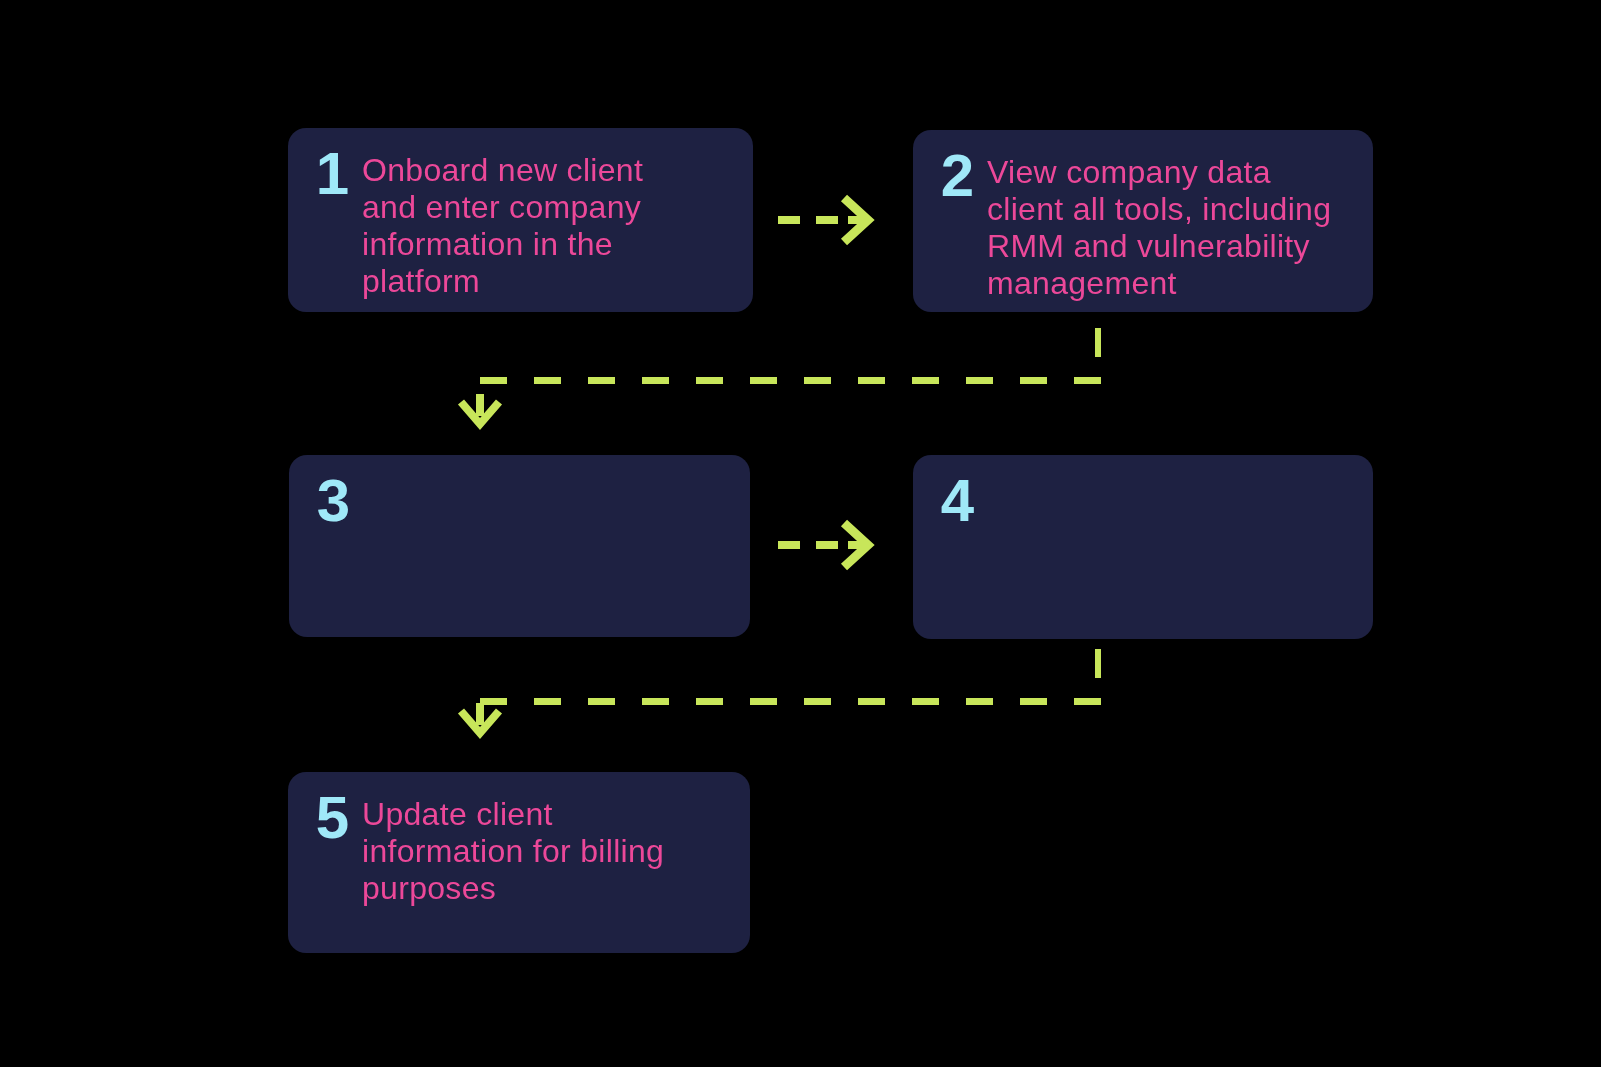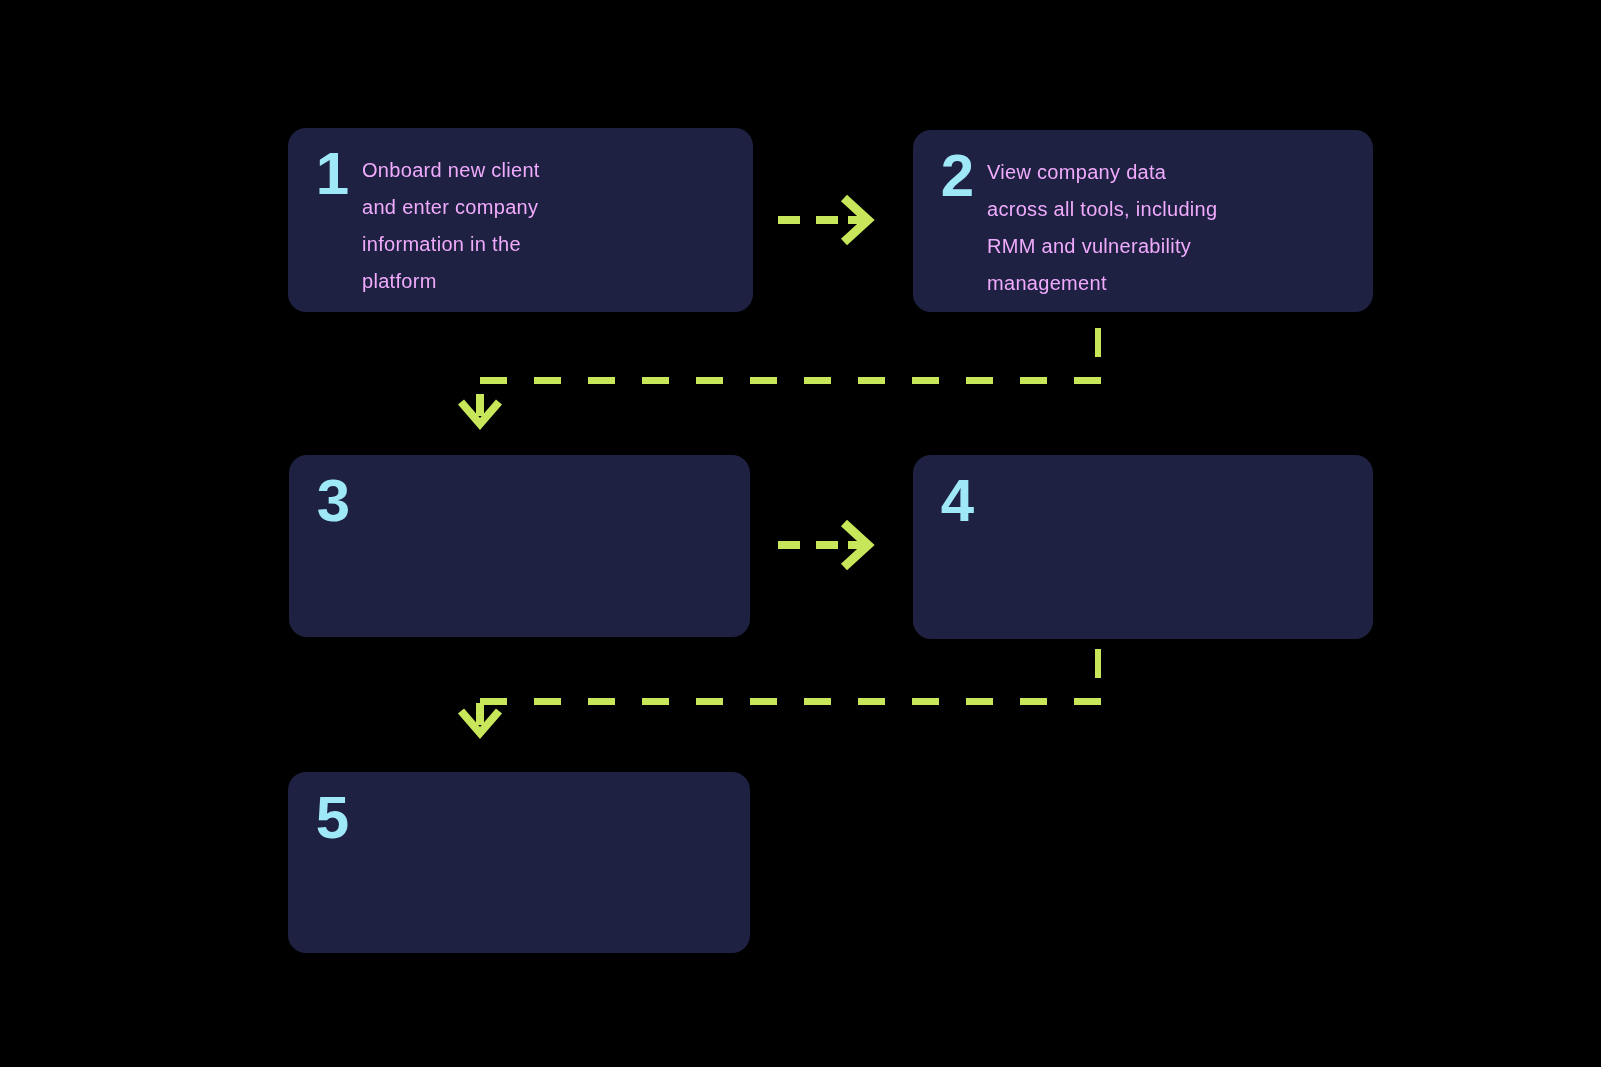--- a/index.html
+++ b/index.html
@@ -24,22 +24,22 @@
     font-weight:700;
     line-height:1;
     color:#9fe8f8;
     text-align:center;
     letter-spacing:-1px;
   }
   .txt{
     position:absolute;
     left:74px;top:24px;
     right:16px;
-    color:#f0abfc;
-    font-size:20px;
+    color:#ec4899;
+    font-size:32px;
     line-height:37px;
     font-weight:500;
     letter-spacing:0.3px;
     white-space:pre-line;
   }
 
   #b1{left:288px;top:128px;width:465px;height:184px;}
   #b2{left:913px;top:130px;width:460px;height:182px;}
   #b3{left:289px;top:455px;width:461px;height:182px;}
   #b4{left:913px;top:455px;width:460px;height:184px;}
@@ -80,35 +80,38 @@
     <div class="num">1</div>
     <div class="txt">Onboard new client
 and enter company
 information in the
 platform</div>
   </div>
 
   <div class="box" id="b2">
     <div class="num">2</div>
     <div class="txt">View company data
-across all tools, including
+client all tools, including
 RMM and vulnerability
 management</div>
   </div>
 
   <div class="box" id="b3">
     <div class="num">3</div>
   </div>
 
   <div class="box" id="b4">
     <div class="num">4</div>
   </div>
 
   <div class="box" id="b5">
     <div class="num">5</div>
+    <div class="txt">Update client
+information for billing
+purposes</div>
   </div>
 
   <svg class="arrow-right" id="arrowR1" viewBox="0 0 106 56">
     <line x1="0" y1="28" x2="22" y2="28" stroke-width="8"></line>
     <line x1="38" y1="28" x2="60" y2="28" stroke-width="8"></line>
     <line x1="70" y1="28" x2="88" y2="28" stroke-width="8"></line>
     <polyline points="66,6 90,28 66,50" fill="none" stroke-width="9" stroke-miterlimit="10"></polyline>
   </svg>
 
   <div class="stub" id="stub1"></div>

